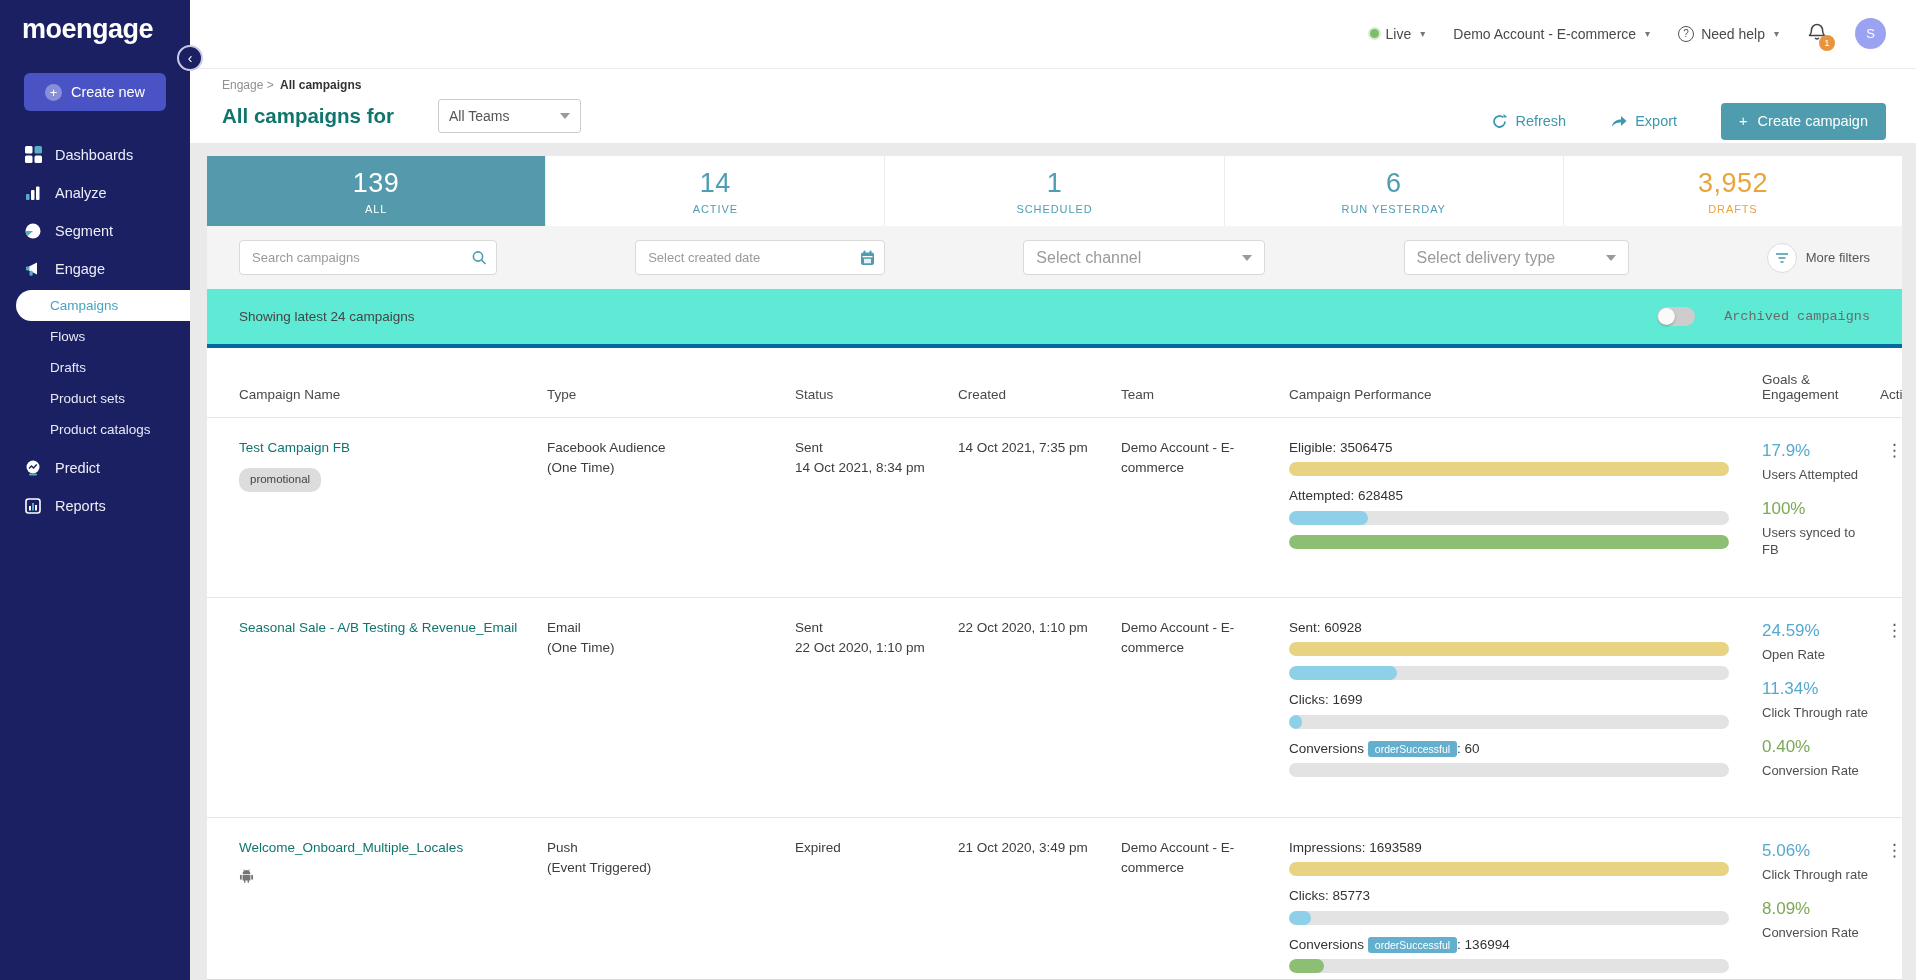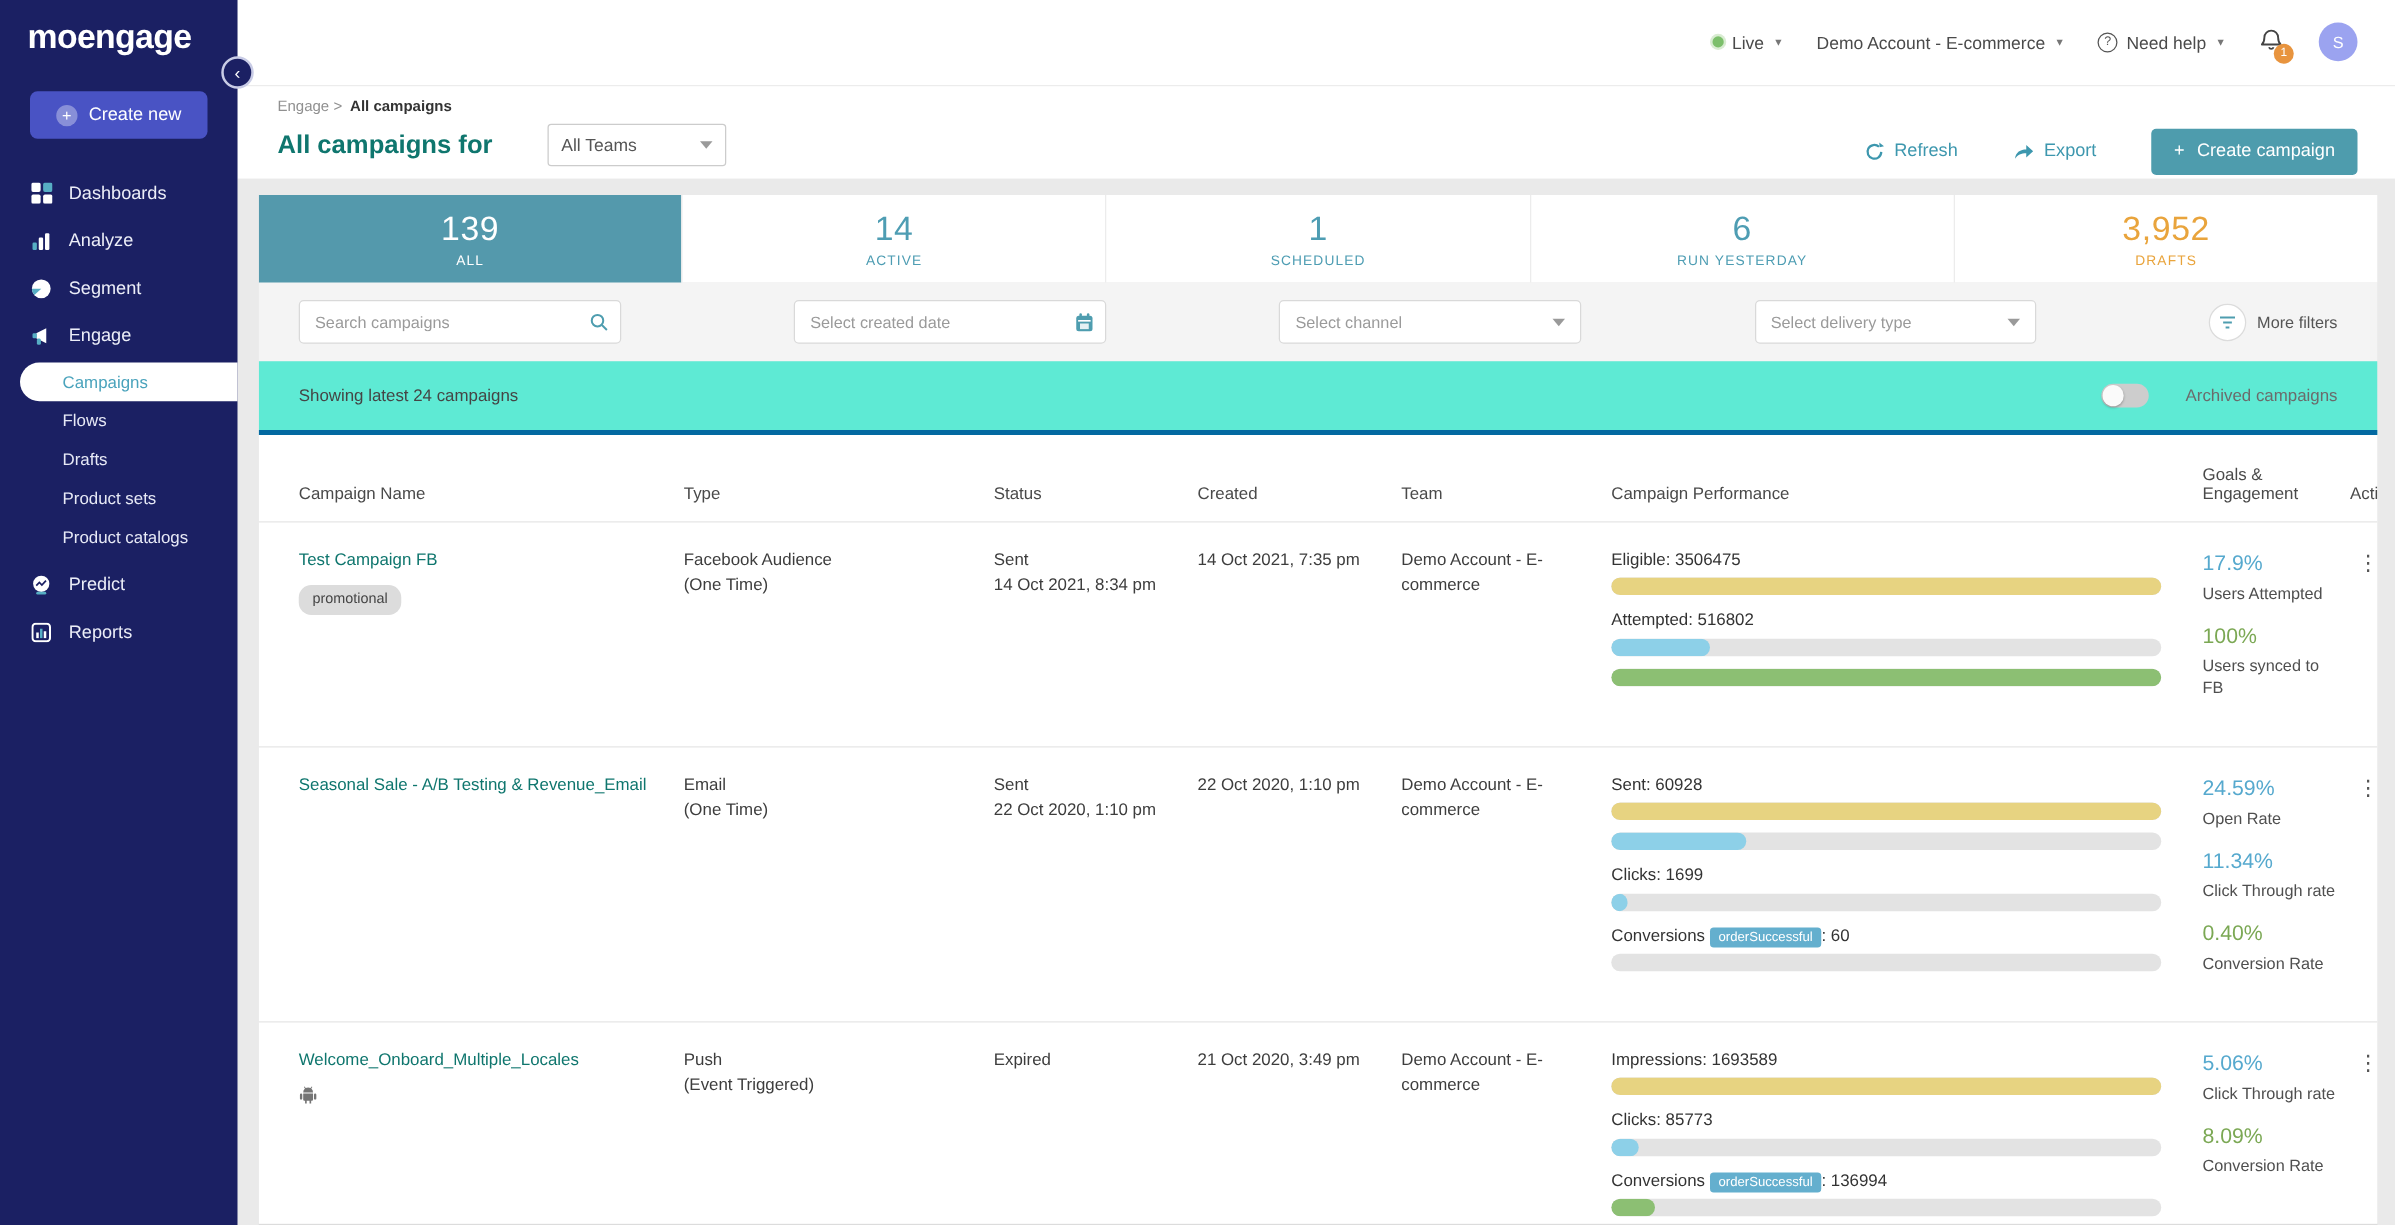--- a/index.html
+++ b/index.html
@@ -65,32 +65,32 @@
   .tab.active .count, .tab.active .label { color: #fff; }
   .tab.drafts .count, .tab.drafts .label { color: #E9A43C; }
 
   
   .filter-row { height: 63px; background: #f4f4f4; display: flex; align-items: center; justify-content: space-between; padding: 0 32px; }
   .input-wrap { position: relative; }
   .filter-input { height: 35px; border: 1px solid #d9d9d9; border-radius: 4px; background: #fff; font-size: 13px;
     color: #444; padding: 0 34px 0 12px; width: 100%; font-family: "Liberation Sans", sans-serif; }
   .filter-input::placeholder { color: #9a9a9a; }
   .w-search { width: 258px; } .w-date { width: 250px; } .w-channel { width: 242px; } .w-delivery { width: 225px; }
-  .fake-select { height: 35px; border: 1px solid #d9d9d9; border-radius: 4px; background: #fff; font-size: 13px;
+  .fake-select { height: 35px; border: 1px solid #d9d9d9; border-radius: 4px; background: #fff; font-size: 16px;
     color: #9a9a9a; padding: 0 12px; display: flex; align-items: center; justify-content: space-between; cursor: pointer; }
   .icon-right { position: absolute; right: 10px; top: 50%; transform: translateY(-50%); display: inline-flex; }
   .more-filters { display: flex; align-items: center; gap: 9px; font-size: 13px; color: #555; cursor: pointer; }
   .mf-circle { width: 30px; height: 30px; border-radius: 50%; background: #fff; border: 1px solid #dcdcdc;
     display: flex; align-items: center; justify-content: center; }
 
   
   .showing-row { height: 59px; background: #5eead4; display: flex; align-items: center; justify-content: space-between;
     padding: 0 32px; border-bottom: 4px solid #0369a1; }
   .showing-text { font-size: 13.5px; color: #454545; }
-  .toggle-wrap { display: flex; align-items: center; gap: 29px; font-size: 13.5px; color: #6b6b6b; }
+  .toggle-wrap { display: flex; align-items: center; gap: 29px; font-size: 13.5px; color: #6b6b6b; font-family: Liberation Mono, monospace; }
   .toggle { width: 38px; height: 19px; border-radius: 10px; background: #cdcdcd; position: relative; cursor: pointer; }
   .knob { position: absolute; left: 1px; top: 1px; width: 17px; height: 17px; border-radius: 50%; background: #fafafa; box-shadow: 0 1px 2px rgba(0,0,0,0.3); }
 
   
   .table { background: #fff; }
   .grid-row { display: grid; grid-template-columns: 300px 240px 155px 155px 160px 465px 110px 1fr; column-gap: 8px; padding: 0 32px; }
   .thead { height: 70px; align-items: end; padding-bottom: 15px; font-size: 13.5px; color: #4a4a4a; font-weight: 500; border-bottom: 1px solid #e6e6e6; }
   .trow { border-bottom: 1px solid #e6e6e6; padding-top: 20px; font-size: 13.5px; color: #3d3d3d; line-height: 1.5; }
   .camp-link { color: #0f766e; text-decoration: none; cursor: pointer; display: inline-block; }
   .tag { display: inline-block; background: #DCDCDC; color: #444; border-radius: 10px; font-size: 11.5px; padding: 3px 11px; margin-top: 10px; }
@@ -365,21 +365,21 @@
             <div>14 Oct 2021, 7:35 pm</div>
             <div>Demo Account - E-commerce</div>
             <div>
               <div class="perf-item">
                 <div class="perf-label"><span>Eligible: 3506475</span></div>
                 <div class="bar-track">
                     <div class="bar-fill" style="width:100%;background:#E7D381"></div>
                   </div>
               </div>
               <div class="perf-item">
-                <div class="perf-label"><span>Attempted: 516802</span></div>
+                <div class="perf-label"><span>Attempted: 628485</span></div>
                 <div class="bar-track">
                     <div class="bar-fill" style="width:18%;background:#8DD0E8"></div>
                   </div>
               </div>
               <div class="perf-item">
                 <div class="bar-track">
                     <div class="bar-fill" style="width:100%;background:#8CBF73"></div>
                   </div>
               </div>
             </div>

